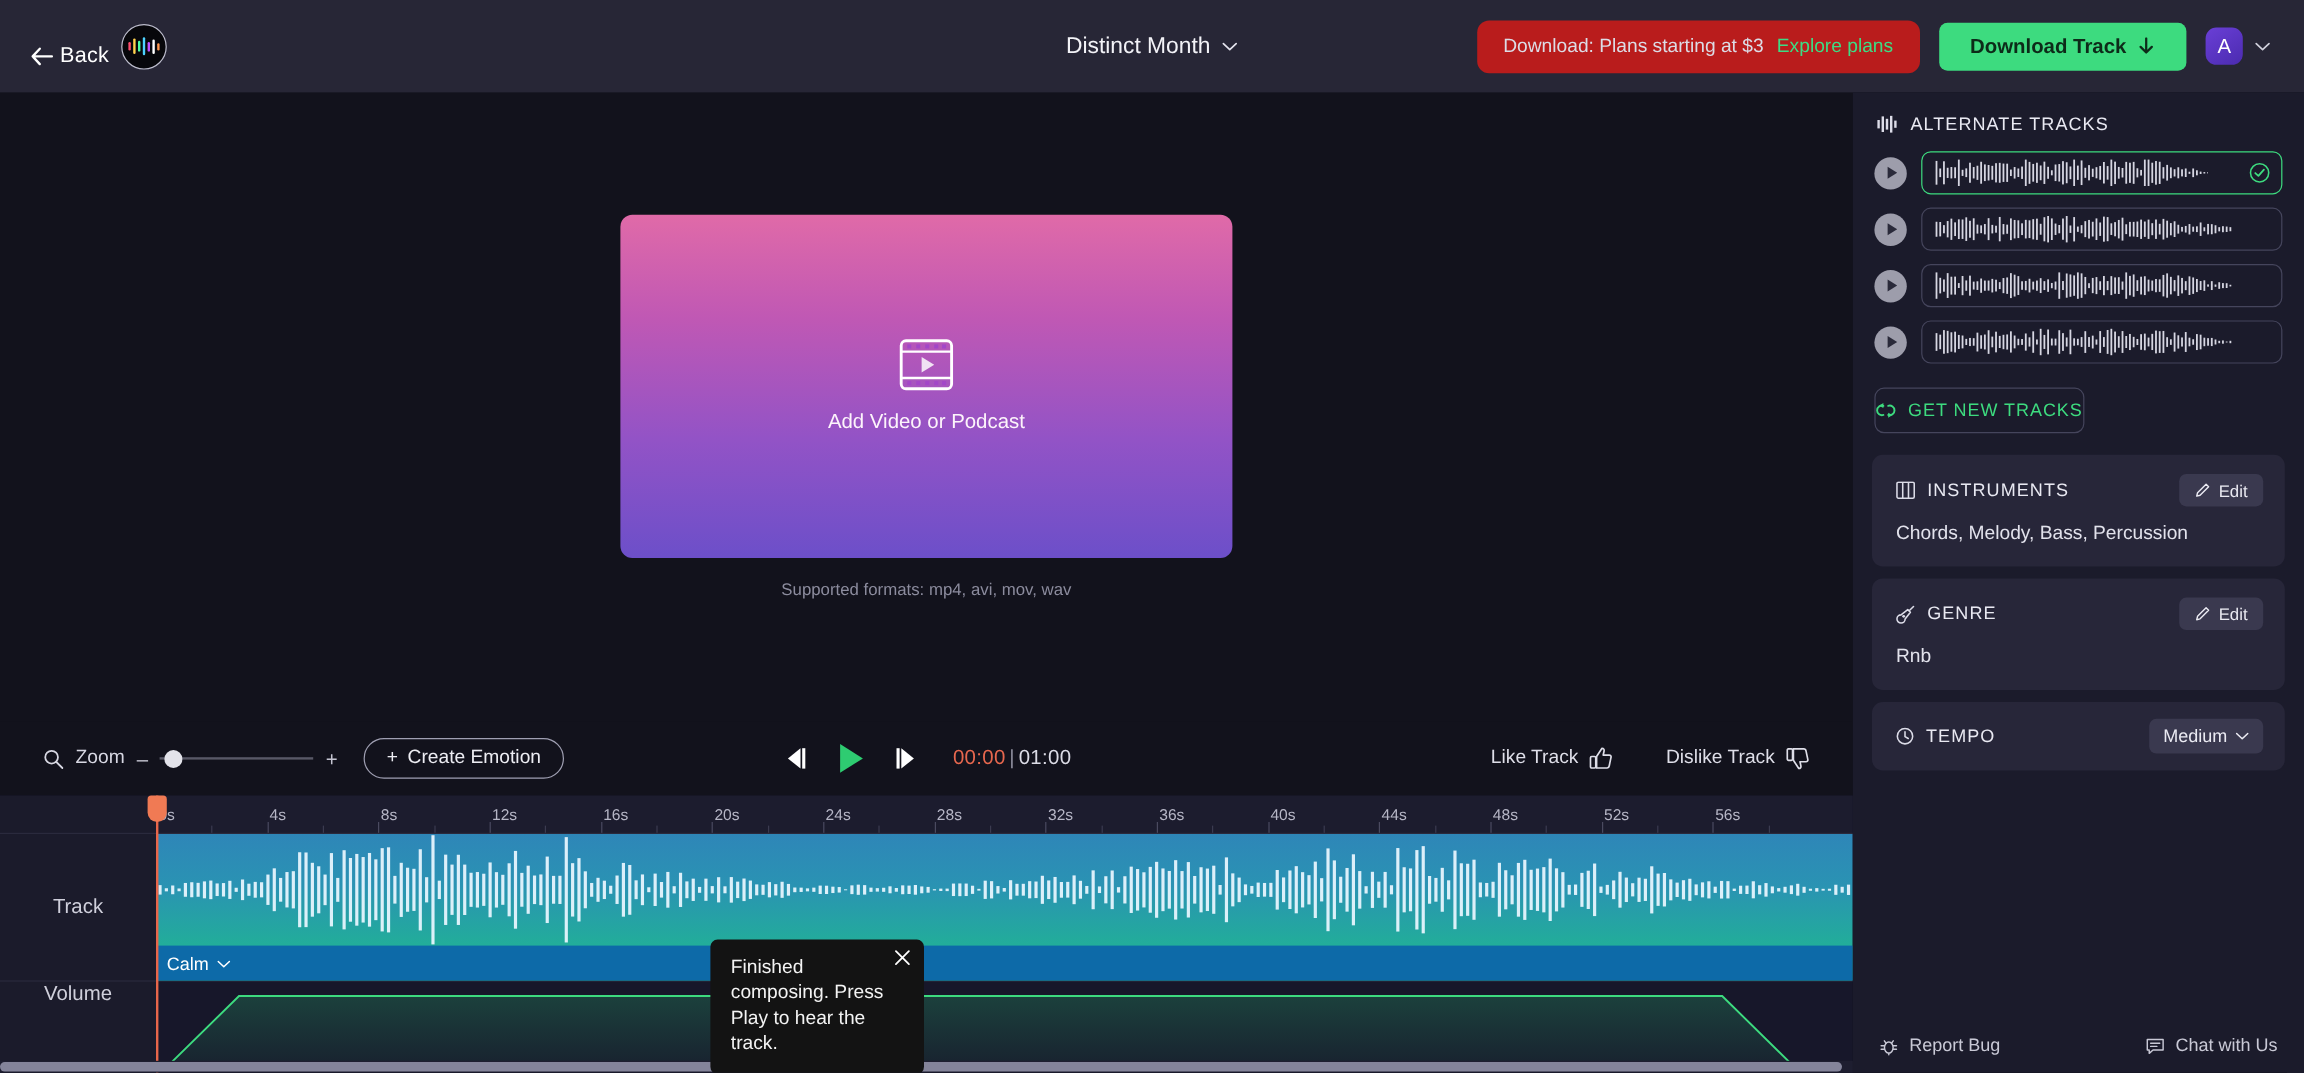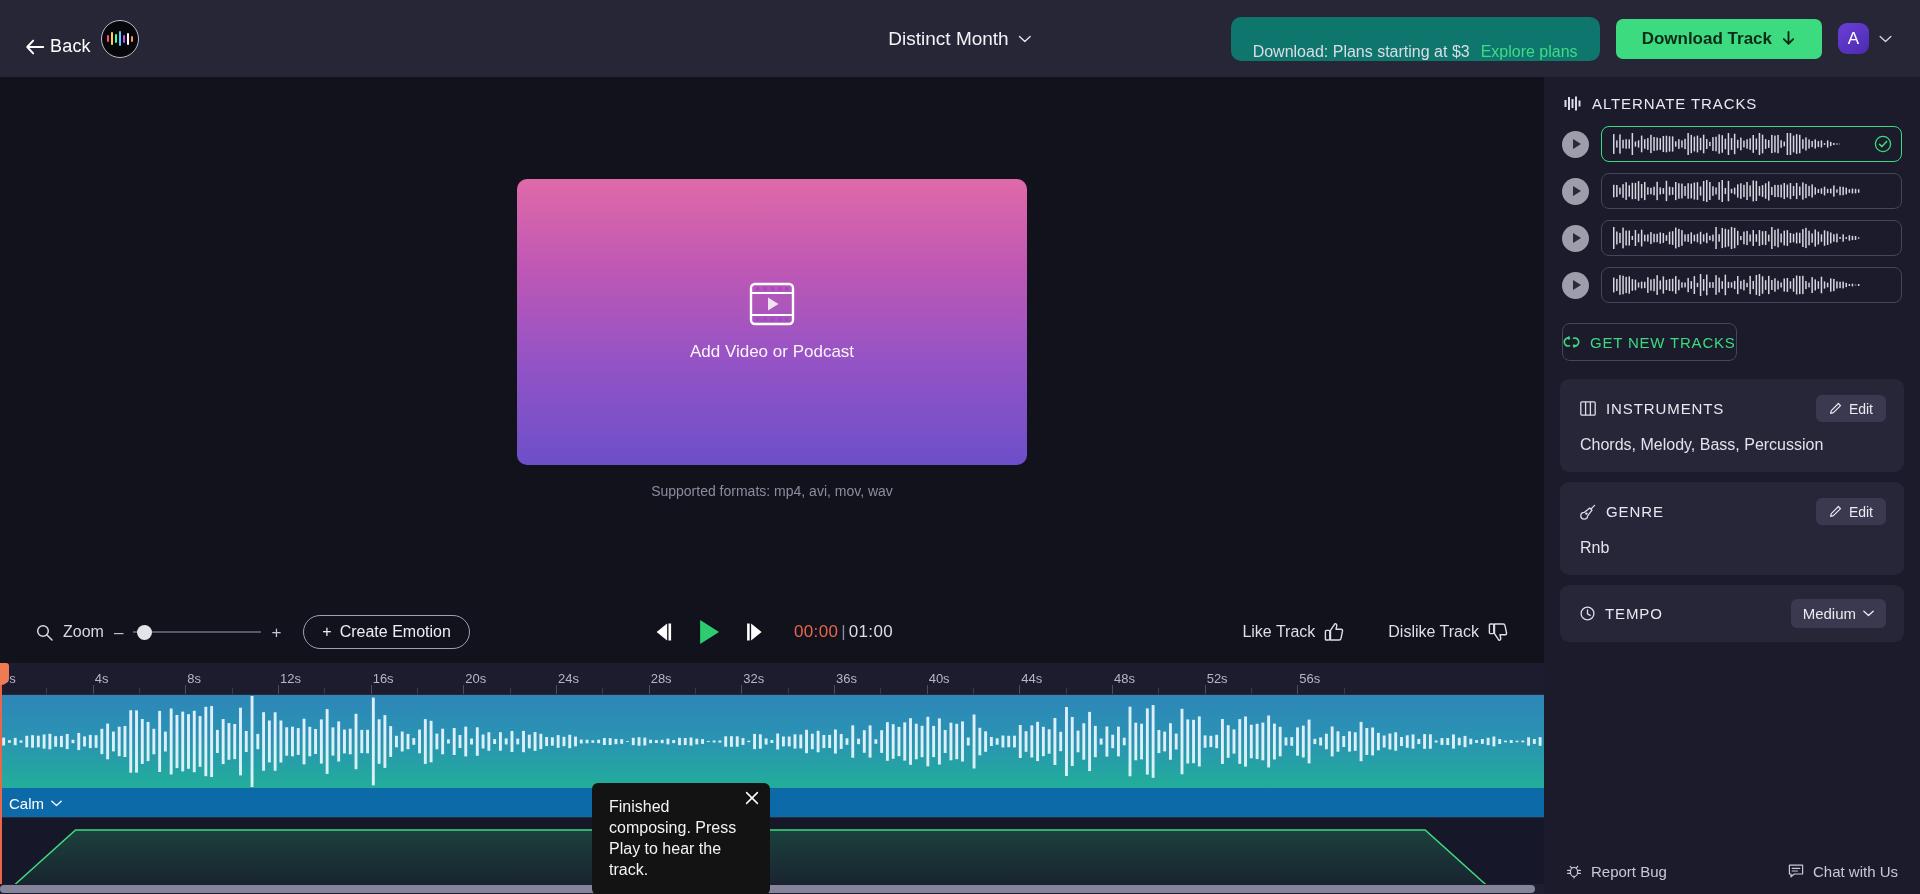--- a/index.html
+++ b/index.html
@@ -34,22 +34,22 @@
 
   .title-wrap {
     position: absolute; left: 50%; transform: translateX(-50%);
     display: flex; align-items: center; gap: 10px; cursor: pointer;
   }
   .title-text { font-size: 19px; color: #f2f2f7; }
   .chev { width: 13px; height: 8px; display:block; }
 
   .header-right { margin-left: auto; display: flex; align-items: center; gap: 16px; }
   .promo {
-    background: #0f766e; border-radius: 10px;
-    height: 44px; display: flex; align-items: flex-end; gap: 11px;
+    background: #b91c1c; border-radius: 10px;
+    height: 44px; display: flex; align-items: center; gap: 11px;
     padding: 0 22px; font-size: 16px; color: #dcdce6;
   }
   .promo .explore { color: #3ddc84; cursor: pointer; }
   .dl-btn {
     background: #3ddb7f; color: #0d2b19;
     height: 40px; border-radius: 7px; border: none;
     display: flex; align-items: center; gap: 9px;
     padding: 0 26px; font-size: 17px; font-weight: bold;
     cursor: pointer; font-family: inherit;
   }
@@ -211,21 +211,21 @@
   .tempo-sec { padding: 14px 18px 14px 20px; display: flex; align-items: center; }
   .tempo-sel {
     margin-left: auto; background: #3a394f; border: none; border-radius: 6px;
     height: 29px; padding: 0 12px; color: #eaeaf2; font-size: 15px;
     display: flex; align-items: center; gap: 7px; cursor: pointer; font-family: inherit;
   }
   .sb-footer {
     margin-top: auto; display: flex; align-items: center; justify-content: space-between;
     padding: 0 22px 14px 22px; font-size: 15px; color: #c9c9d6;
   }
-  .sb-foot-item { display: flex; gap: 9px; cursor: pointer; }
+  .sb-foot-item { display: flex; align-items: center; gap: 9px; cursor: pointer; }
   .icon16 { width: 16px; height: 16px; display:block; }
 </style>
 </head>
 <body>
 
 <div class="app">
 
   <div class="header">
     <div class="back-group">
       <div class="back-btn">
@@ -348,20 +348,25 @@
             <svg class="thumb-ico" viewBox="0 0 20 20">
               <path d="M6.5 2 V11.6 L11 18.4 C12.4 18.4 13 17.4 12.7 16 L12 12.8 H17 C18.1 12.8 18.8 11.9 18.5 10.8 L17 3.7 C16.8 2.6 16.1 2 15.1 2 Z" fill="none" stroke="#dedee8" stroke-width="1.4" stroke-linejoin="round"></path>
               <rect x="1.4" y="2" width="4.4" height="9.6" rx="1" fill="none" stroke="#dedee8" stroke-width="1.4"></rect>
             </svg>
           </div>
         </div>
       </div>
 
       <div class="timeline">
         <div class="tl-grid">
+          <div class="tl-labels">
+            <div class="tl-lbl-ruler"></div>
+            <div class="tl-lbl-track">Track</div>
+            <div class="tl-lbl-vol">Volume</div>
+          </div>
 
           <div class="tl-area">
             <div class="ruler" id="ruler">
                 <div class="tick major" style="left: 0px;"></div>
                 <div class="tick-lbl" style="left: 3px;">0s</div>
                 <div class="tick minor" style="left: 46.3333px;"></div>
                 <div class="tick major" style="left: 92.6667px;"></div>
                 <div class="tick-lbl" style="left: 95.6667px;">4s</div>
                 <div class="tick minor" style="left: 139px;"></div>
                 <div class="tick major" style="left: 185.333px;"></div>

